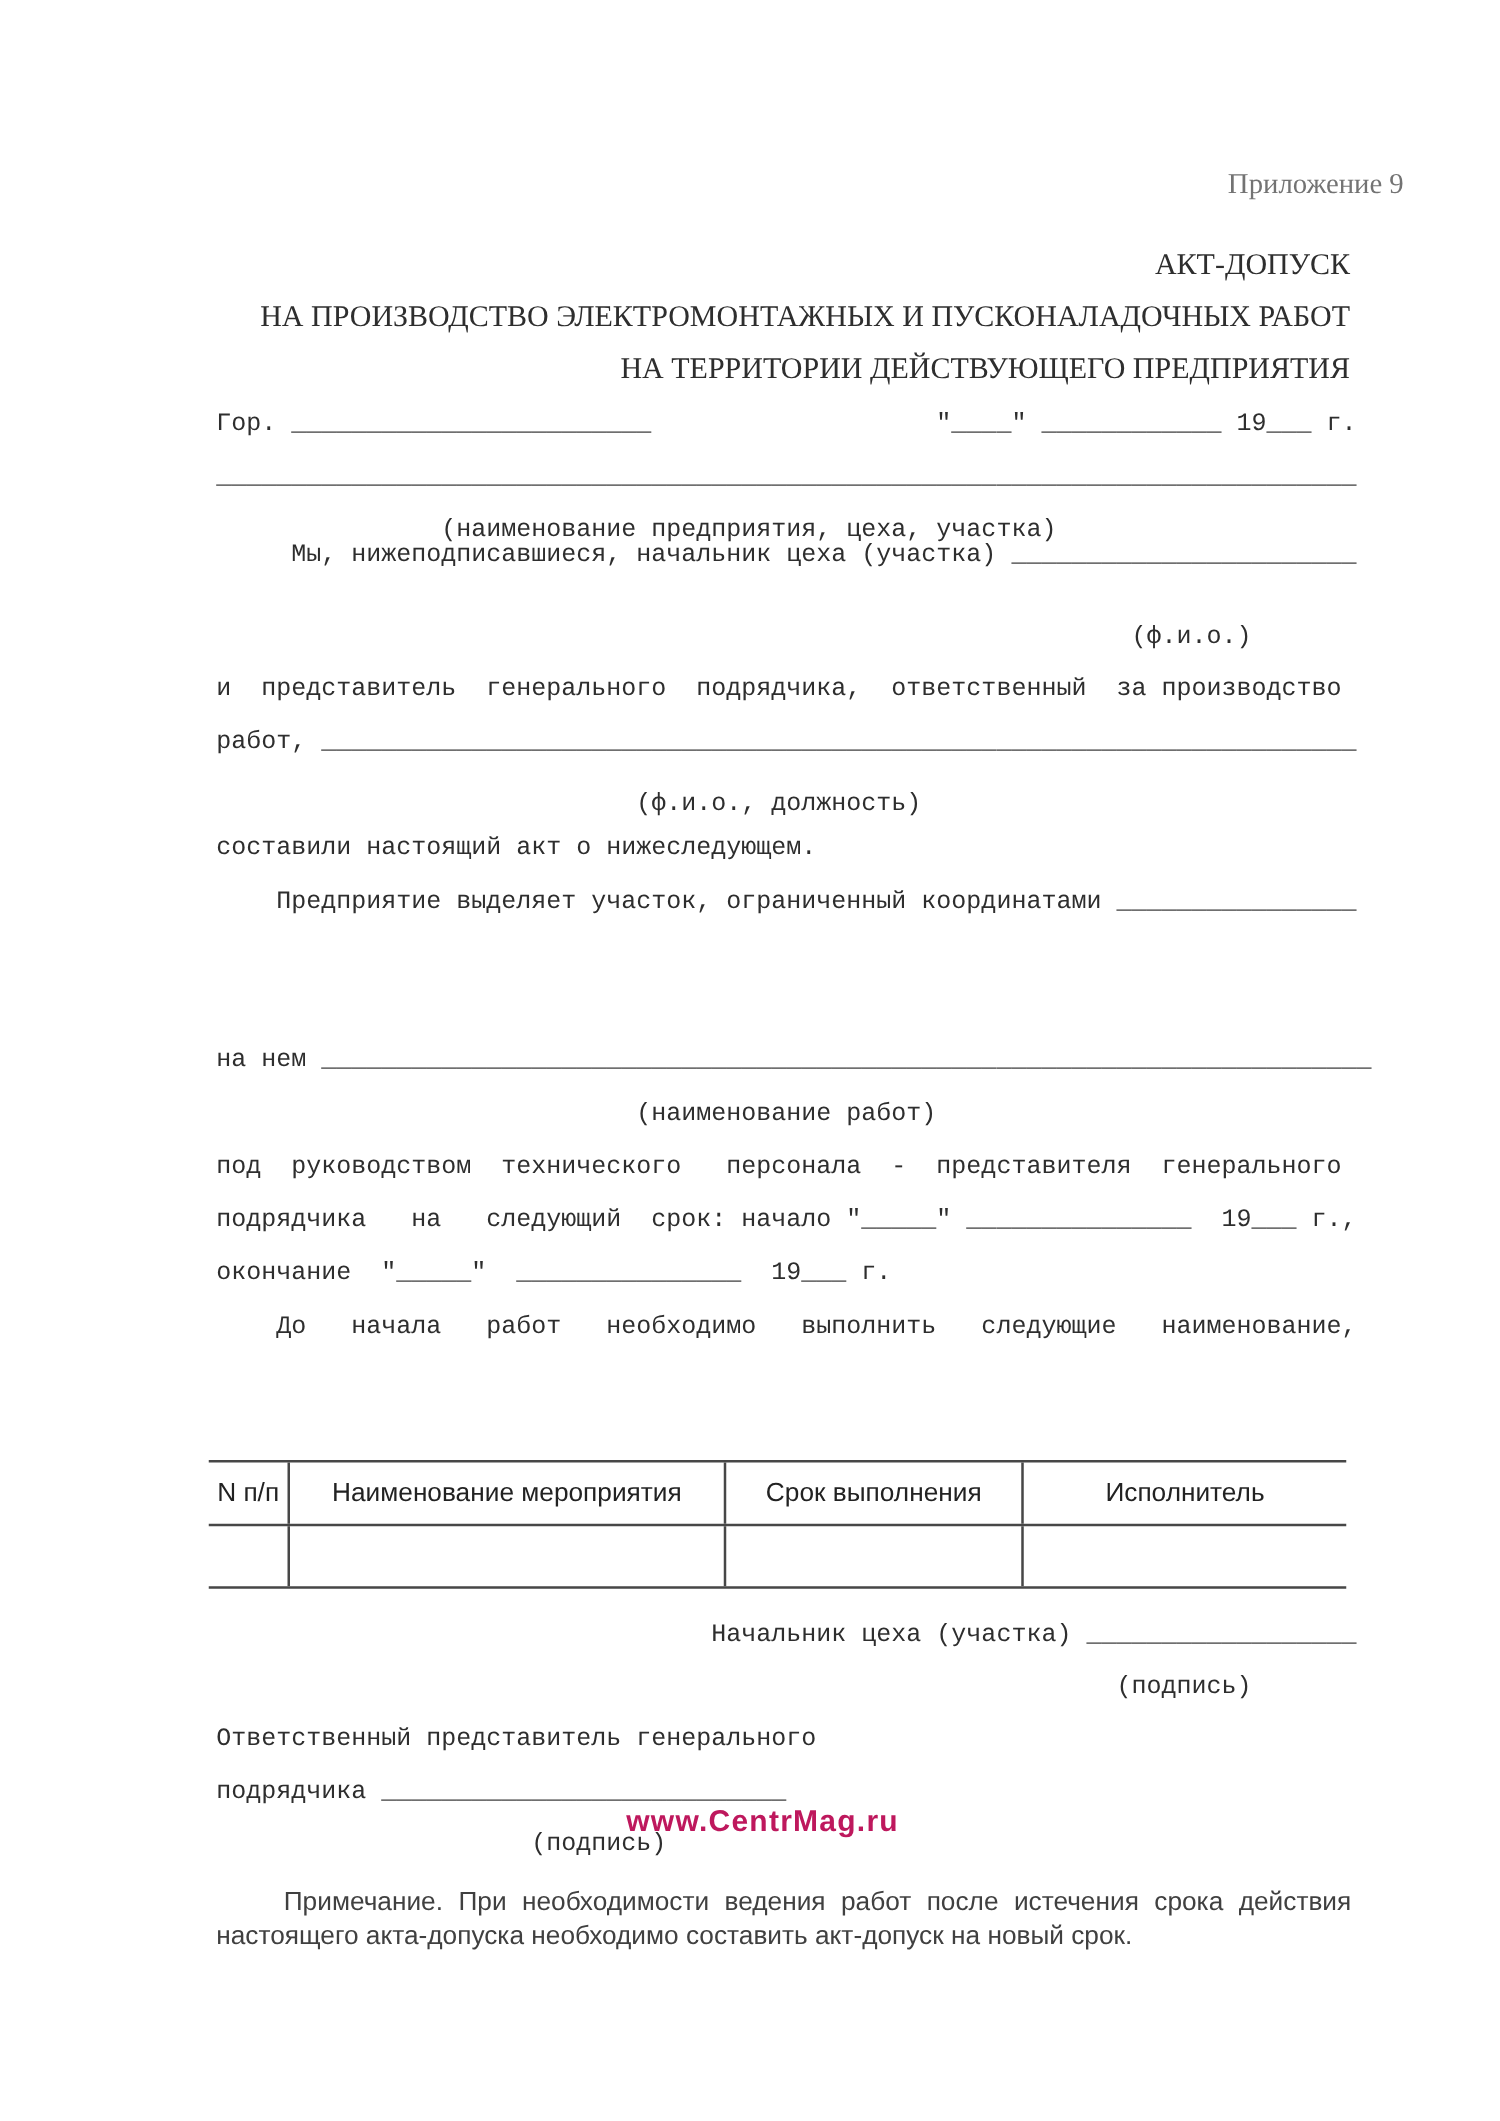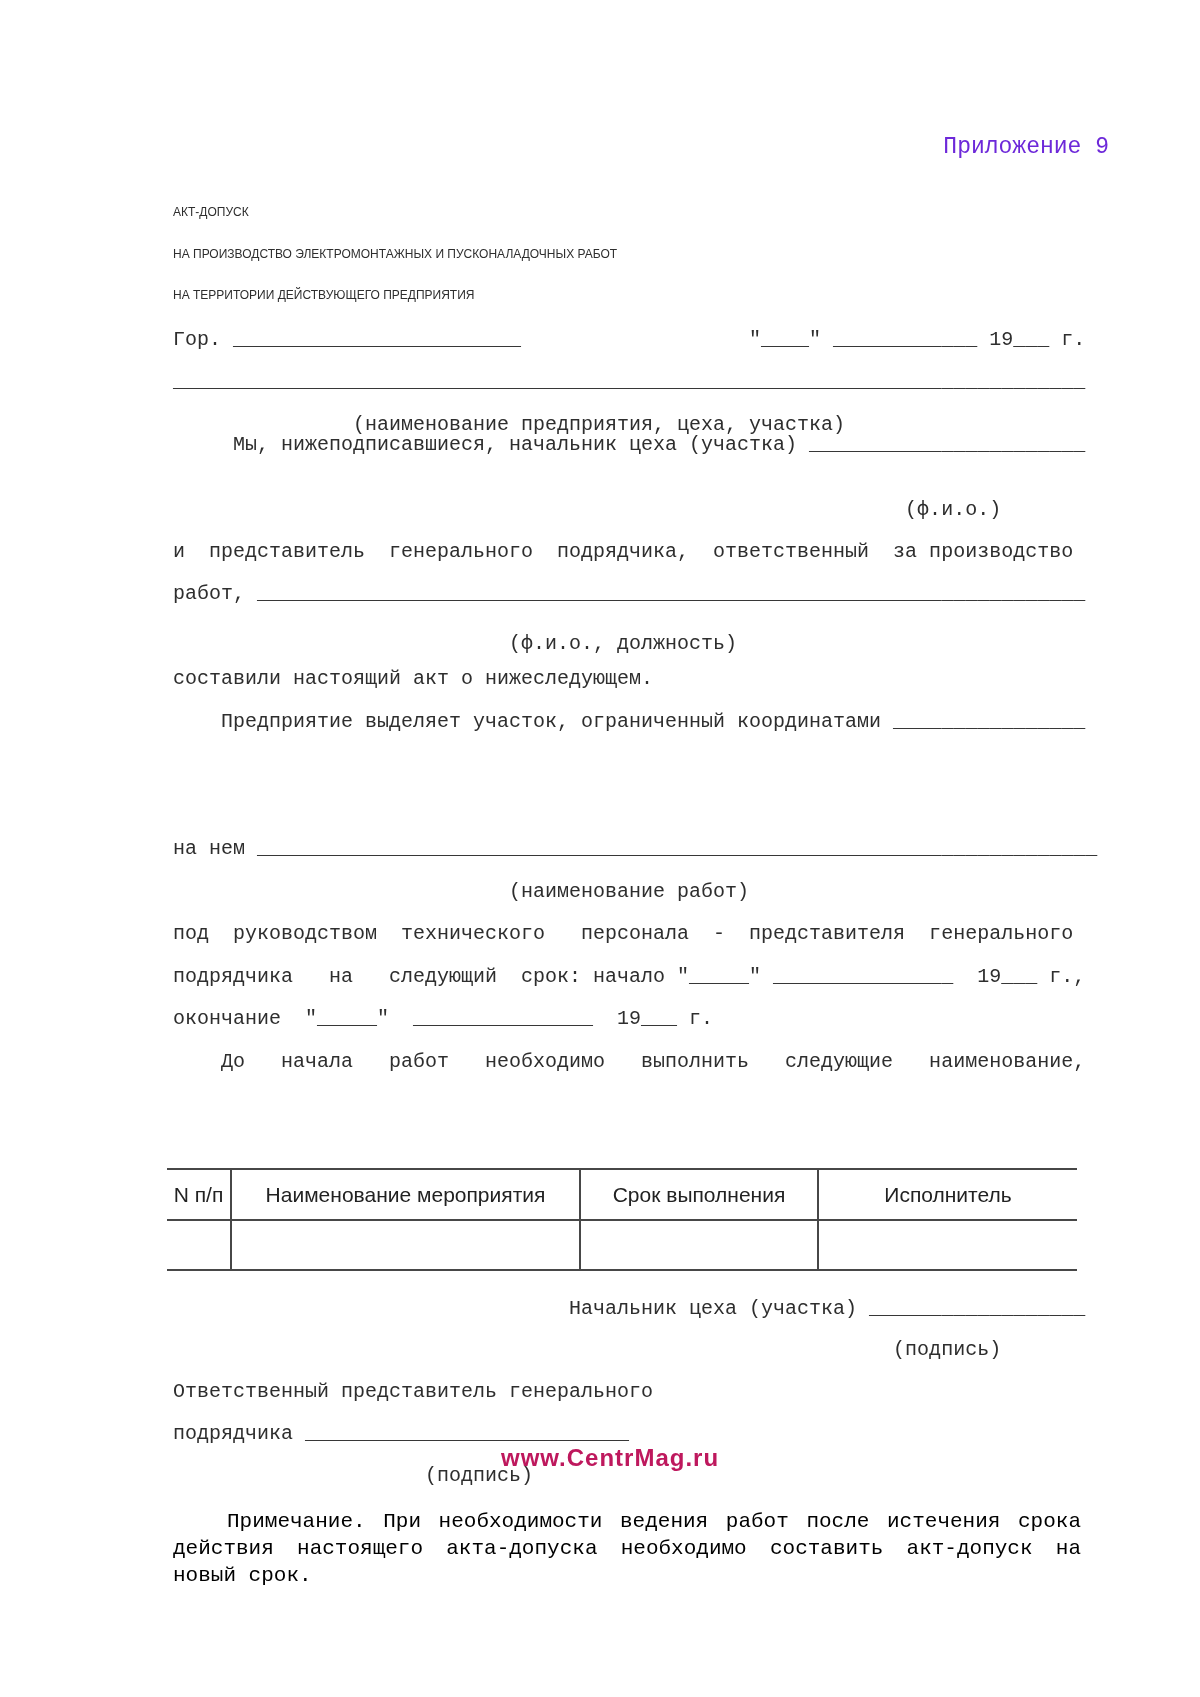--- a/index.html
+++ b/index.html
@@ -18,34 +18,34 @@
     font-size:20px;
     line-height:24px;
     color:#2e2e2e;
     white-space:pre;
     letter-spacing:0;
   }
   .titleline{
     position:absolute;
     left:173px;
     width:907px;
-    text-align:left;
-    font-family:Liberation Sans, sans-serif;
-    font-size:12px;
+    text-align:right;
+    font-family:Liberation Serif, serif;
+    font-size:24px;
     line-height:24px;
     color:#2e2e2e;
     white-space:pre;
   }
   .annex{
     position:absolute;
     top:134px;
-    right:91px;
-    font-family:Liberation Mono, monospace;
+    right:77px;
+    font-family:Liberation Serif, serif;
     font-size:23px;
-    color:#6d28d9;
+    color:#737373;
   }
   .tbl{
     position:absolute;
     left:167px;
     top:1168px;
     width:910px;
     border-top:2px solid #474747;
     border-bottom:2px solid #474747;
   }
   .tbl .row{
@@ -78,24 +78,24 @@
     font-size:24px;
     font-weight:600;
     letter-spacing:1px;
     z-index:2;
   }
   .note{
     position:absolute;
     left:173px;
     top:1508px;
     width:908px;
-    font-family:Liberation Mono, monospace;
+    font-family:Liberation Sans, sans-serif;
     font-size:21px;
     line-height:27px;
-    color:#000000;
+    color:#404040;
     text-align:justify;
     text-indent:54px;
   }
 </style>
 </head>
 <body>
 
 <div class="page">
 
   <div class="annex">Приложение 9</div>

